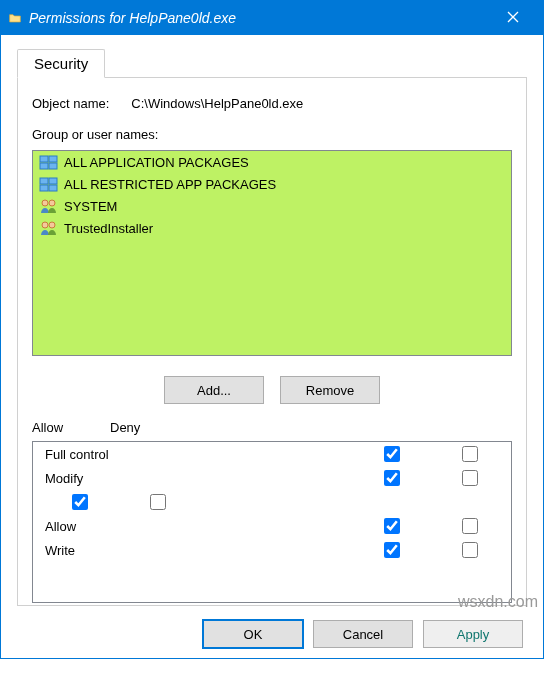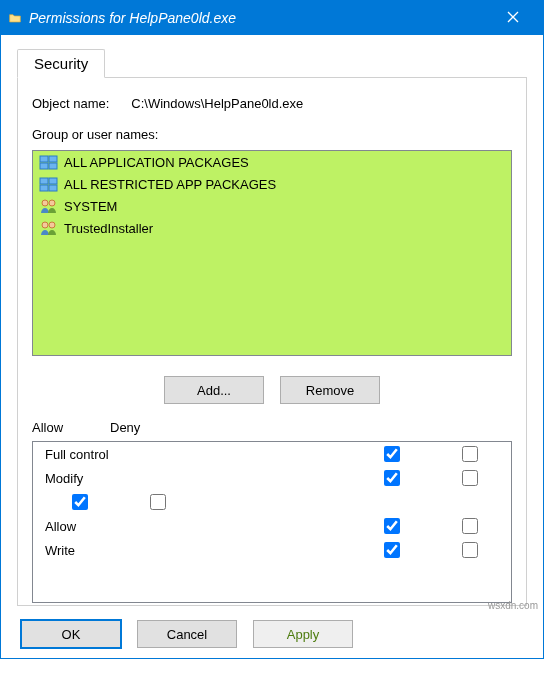--- a/index.html
+++ b/index.html
@@ -16,34 +16,34 @@
     .row { display: flex; margin-bottom: 16px; align-items: baseline; }
     .lbl { margin-right: 22px; }
     .grouplist-lbl { margin-bottom: 8px; }
     .listbox { border: 1px solid #828790; height: 206px; overflow: auto; background: #bef264; }
     .listitem { display: flex; align-items: center; padding: 3px 4px 3px 6px; gap: 5px; }
     .listitem.selected { background: #0078d7; color: #fff; }
     .icon { width: 20px; height: 16px; display: inline-flex; align-items: center; justify-content: center; flex-shrink: 0; }
     .btnrow { display: flex; justify-content: center; gap: 16px; margin-top: 20px; }
     .btn { min-width: 100px; height: 28px; border: 1px solid #adadad; background: #e1e1e1; font-family: inherit; font-size: 13px; padding: 0 12px; cursor: default; }
     .btn.default { border: 1px solid #0078d7; outline: 1px solid #0078d7; }
-    .btn.disabled { color: #4d7c0f; background: #efefef; }
+    .btn.disabled { color: #0f766e; background: #efefef; }
     .permheader { display: flex; margin-top: 16px; margin-bottom: 6px; }
     .permheader .permlabel { flex: 1; }
     .permheader .colh { width: 70px; }
     .permheader .colh.allow { margin-right: 8px; }
     .permgrid { border: 1px solid #828790; height: 162px; display: flex; }
     .permrows { flex: 1; overflow-y: scroll; }
     .permrow { display: flex; align-items: flex-end; padding: 4px 6px 4px 12px; }
     .permname { flex: 1; }
     .permcell { width: 70px; display: flex; justify-content: center; }
     .permcell.allow { margin-right: 8px; }
     input[type=checkbox] { width: 16px; height: 16px; }
-    .dlgbtns { display: flex; justify-content: flex-start; gap: 16px; margin-top: 14px; padding: 0 4px; }
-    .watermark { position: absolute; right: 6px; bottom: 48px; font-size: 10px; color: #999; }
+    .dlgbtns { display: flex; justify-content: flex-end; gap: 10px; margin-top: 14px; padding: 0 4px; }
+    .watermark { position: absolute; right: 6px; bottom: 48px; font-size: 16px; color: #999; }
     .wrap { position: relative; }
   </style>
 </head>
 <body>
 
 <div class="wrap">
 <div class="window">
   <div class="titlebar">
     <span class="icon">
       <svg width="18" height="14" viewBox="0 0 18 14">

